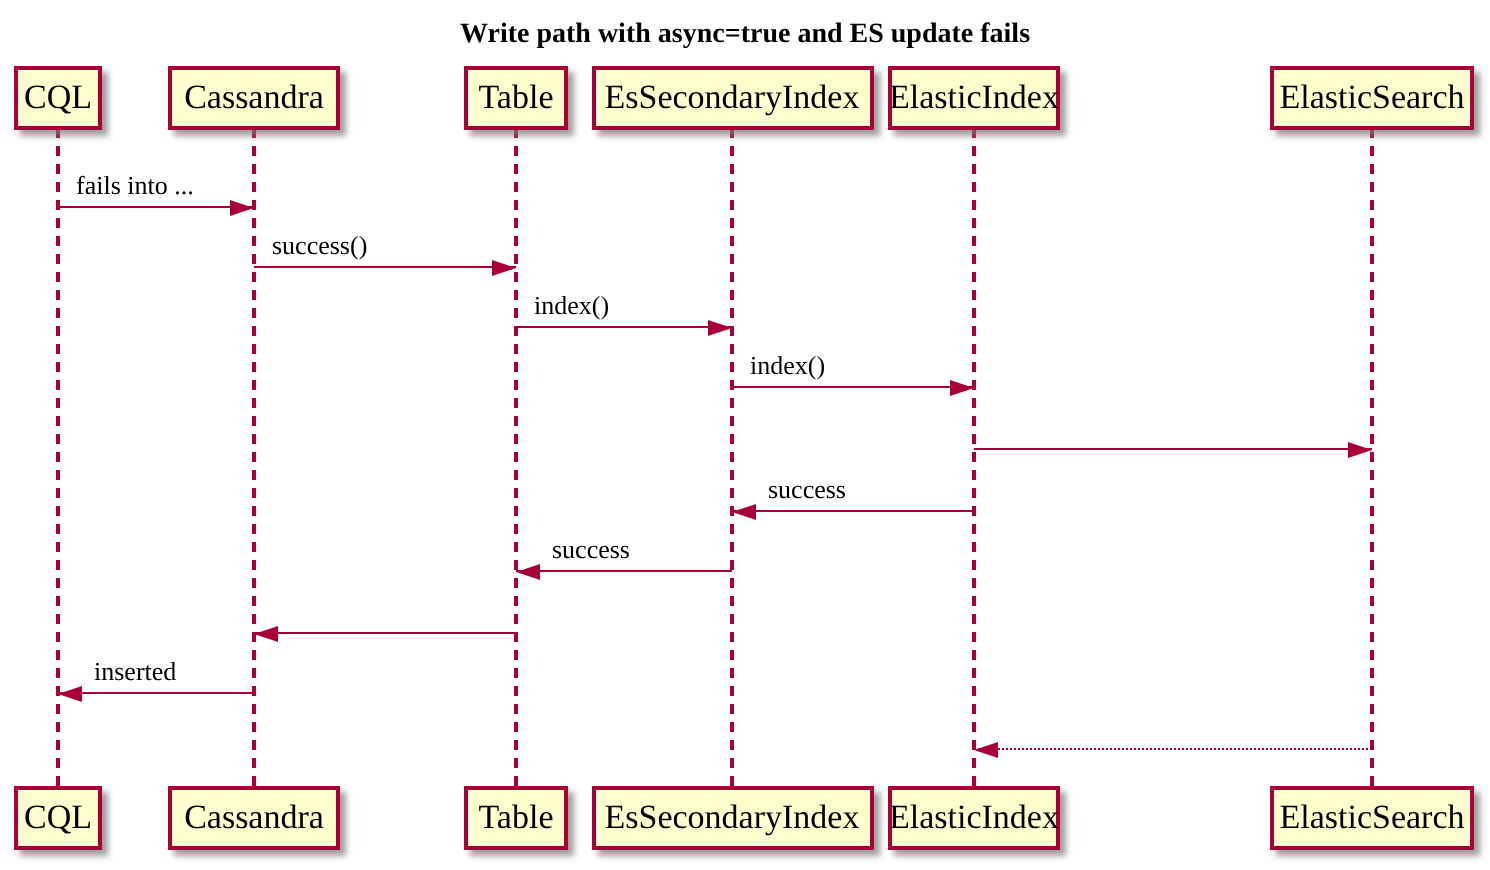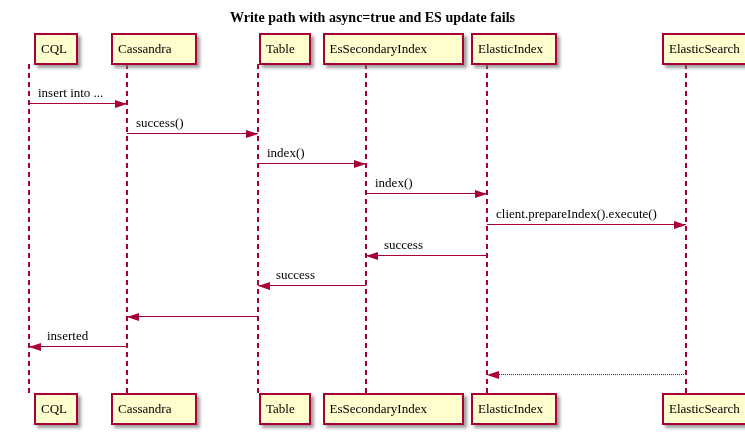--- a/index.html
+++ b/index.html
@@ -12,22 +12,22 @@
     font-family:Liberation Serif, serif; overflow:hidden;
   }
   .title{
     position:absolute; top:10px; left:0; width:100%; text-align:center;
     font-size:14px; font-weight:bold; color:var(--c-text);
   }
   .pbox{
     position:absolute; box-sizing:border-box; height:32px;
     border:2px solid var(--c-border); background:var(--c-fill);
     box-shadow:3px 3px 3px rgba(120,120,120,0.7);
-    display:flex; align-items:center; 
-    font-size:13px; color:var(--c-text); white-space:nowrap; padding:0 5px;margin-left:27px;
+    display:flex; align-items:center; justify-content:center;
+    font-size:17px; color:var(--c-text); white-space:nowrap; padding:0 5px;
   }
   .lifeline{
     position:absolute; width:1.5px;
     background:repeating-linear-gradient(to bottom, var(--c-border) 0 5px, transparent 5px 9px);
   }
   .msg-line{position:absolute; height:0; border-top:1px solid var(--c-arrow);}
   .msg-line.dotted{border-top-style:dotted;}
   .arrowhead{position:absolute; width:0; height:0;
     border-top:4px solid transparent; border-bottom:4px solid transparent;}
   .arrowhead.right{border-left:12px solid var(--c-arrow);}
@@ -78,33 +78,32 @@
       <span>EsSecondaryIndex</span>
     </div>
     <div class="pbox" style="left: 444px; top: 393px; width: 86px; height: 32px;">
       <span>ElasticIndex</span>
     </div>
     <div class="pbox" style="left: 635px; top: 393px; width: 102px; height: 32px;">
       <span>ElasticSearch</span>
     </div>
     <div class="msg-line" style="left: 29px; top: 103px; width: 98px;"></div>
     <div class="arrowhead right" style="top: 99.5px; left: 115px;"></div>
-    <div class="msg-label" style="left: 38px; top: 85px;">insert into ...</div>
+    <div class="msg-label" style="left: 38px; top: 85px;">fails into ...</div>
     <div class="msg-line" style="left: 127px; top: 133px; width: 131px;"></div>
     <div class="arrowhead right" style="top: 129.5px; left: 246px;"></div>
     <div class="msg-label" style="left: 136px; top: 115px;">success()</div>
     <div class="msg-line" style="left: 258px; top: 163px; width: 108px;"></div>
     <div class="arrowhead right" style="top: 159.5px; left: 354px;"></div>
     <div class="msg-label" style="left: 267px; top: 145px;">index()</div>
     <div class="msg-line" style="left: 366px; top: 193px; width: 121px;"></div>
     <div class="arrowhead right" style="top: 189.5px; left: 475px;"></div>
     <div class="msg-label" style="left: 375px; top: 175px;">index()</div>
     <div class="msg-line" style="left: 487px; top: 224px; width: 199px;"></div>
     <div class="arrowhead right" style="top: 220.5px; left: 674px;"></div>
-    <div class="msg-label" style="left: 496px; top: 206px;">client.prepareIndex().execute()</div>
     <div class="msg-line" style="left: 366px; top: 255px; width: 121px;"></div>
     <div class="arrowhead left" style="top: 251.5px; left: 366px;"></div>
     <div class="msg-label" style="left: 384px; top: 237px;">success</div>
     <div class="msg-line" style="left: 258px; top: 285px; width: 108px;"></div>
     <div class="arrowhead left" style="top: 281.5px; left: 258px;"></div>
     <div class="msg-label" style="left: 276px; top: 267px;">success</div>
     <div class="msg-line" style="left: 127px; top: 316px; width: 131px;"></div>
     <div class="arrowhead left" style="top: 312.5px; left: 127px;"></div>
     <div class="msg-line" style="left: 29px; top: 346px; width: 98px;"></div>
     <div class="arrowhead left" style="top: 342.5px; left: 29px;"></div>

